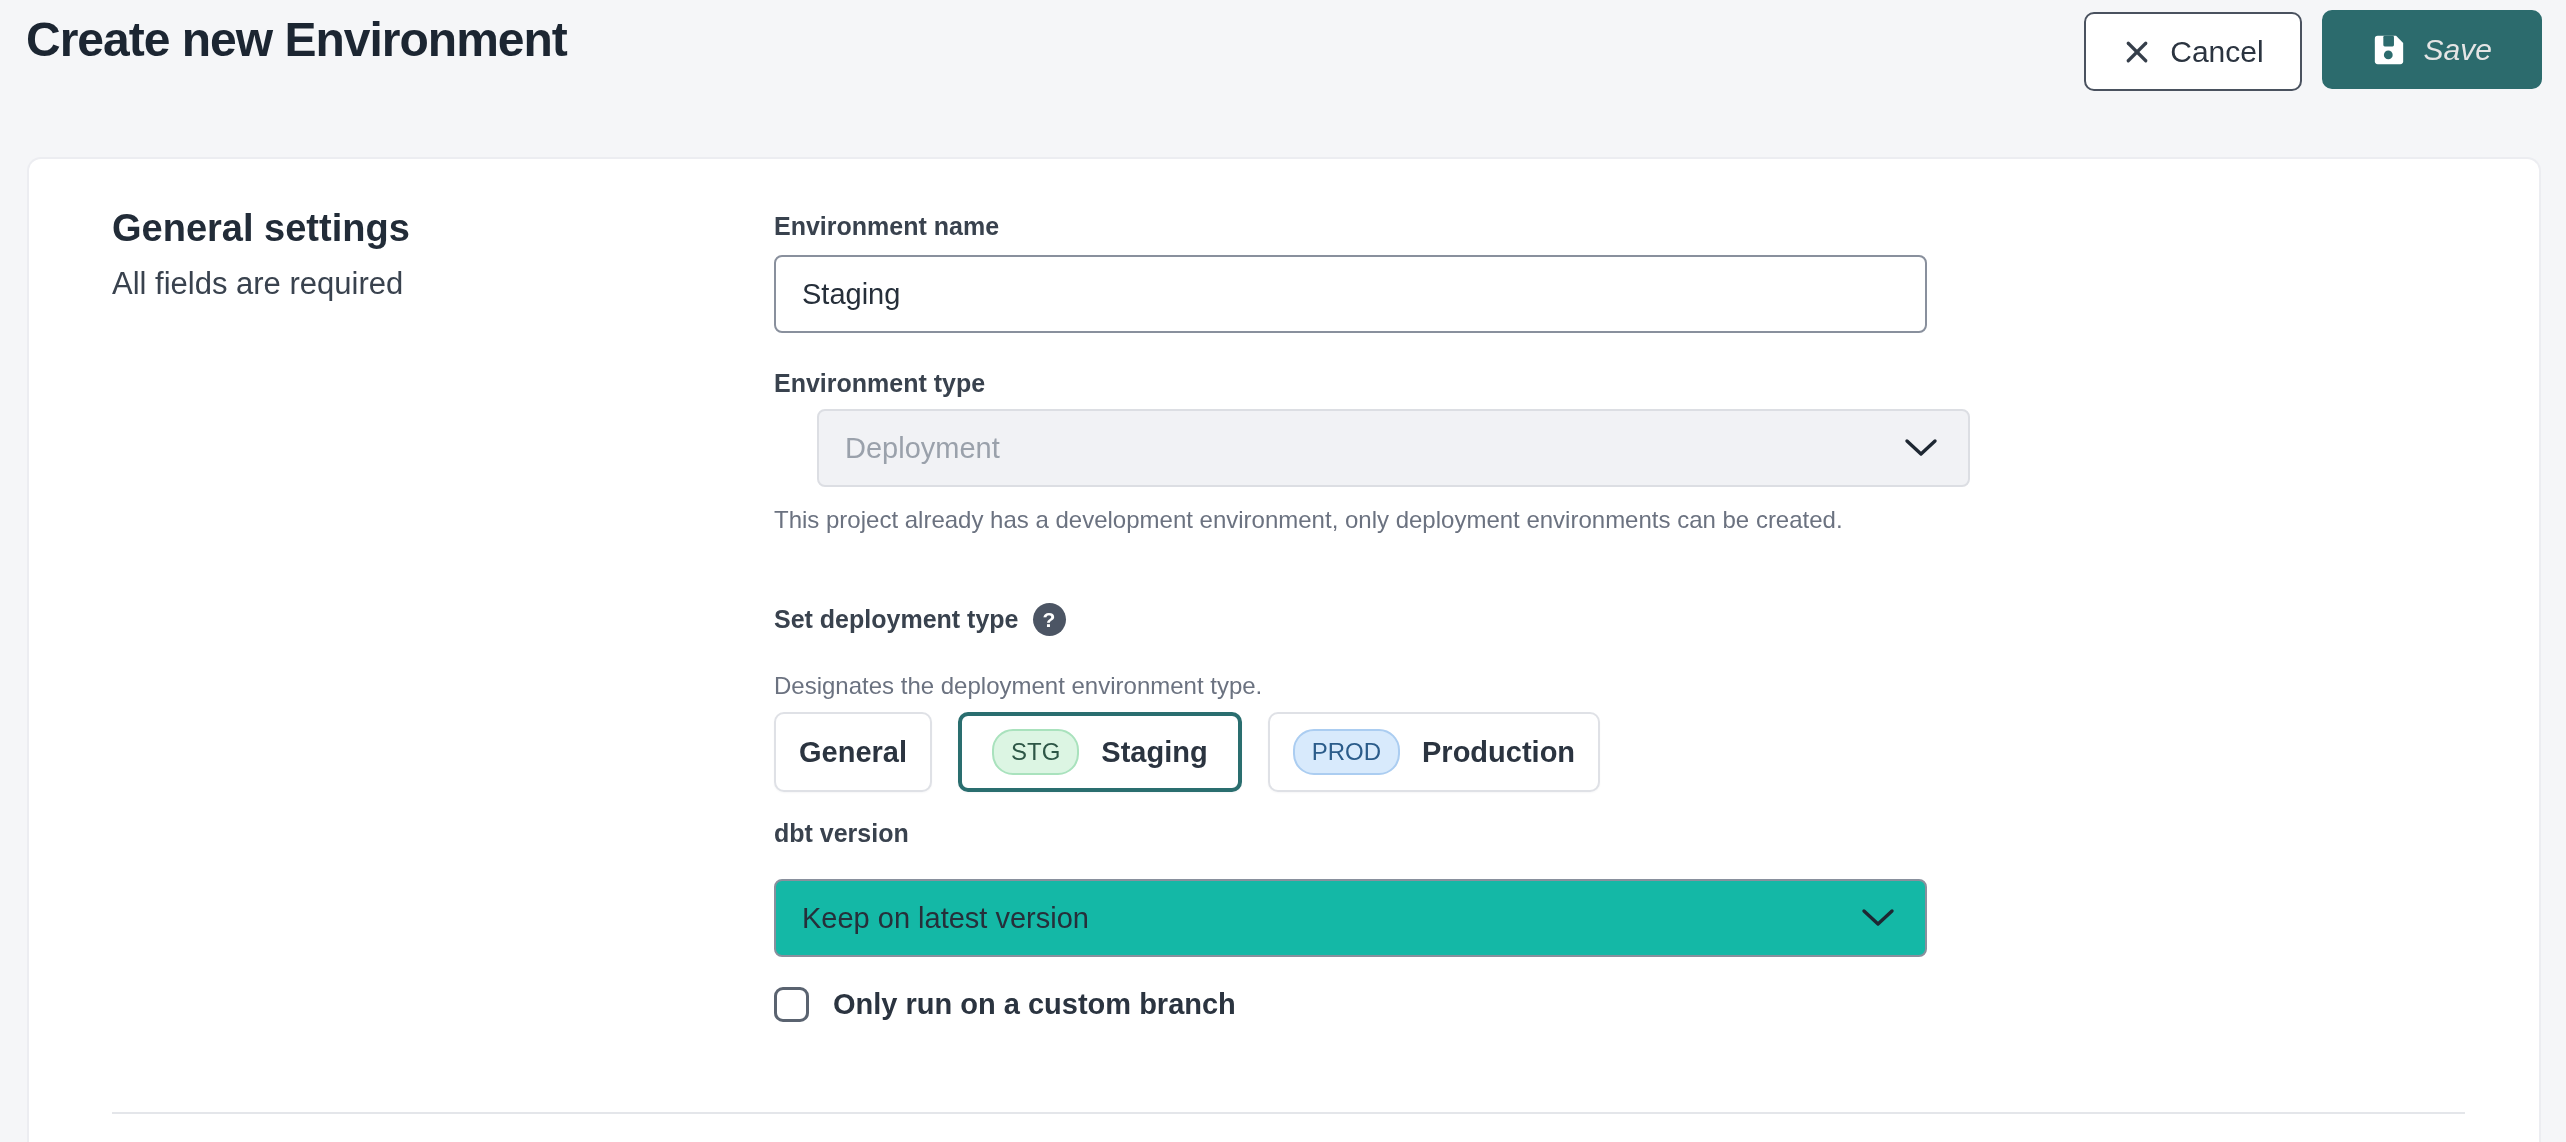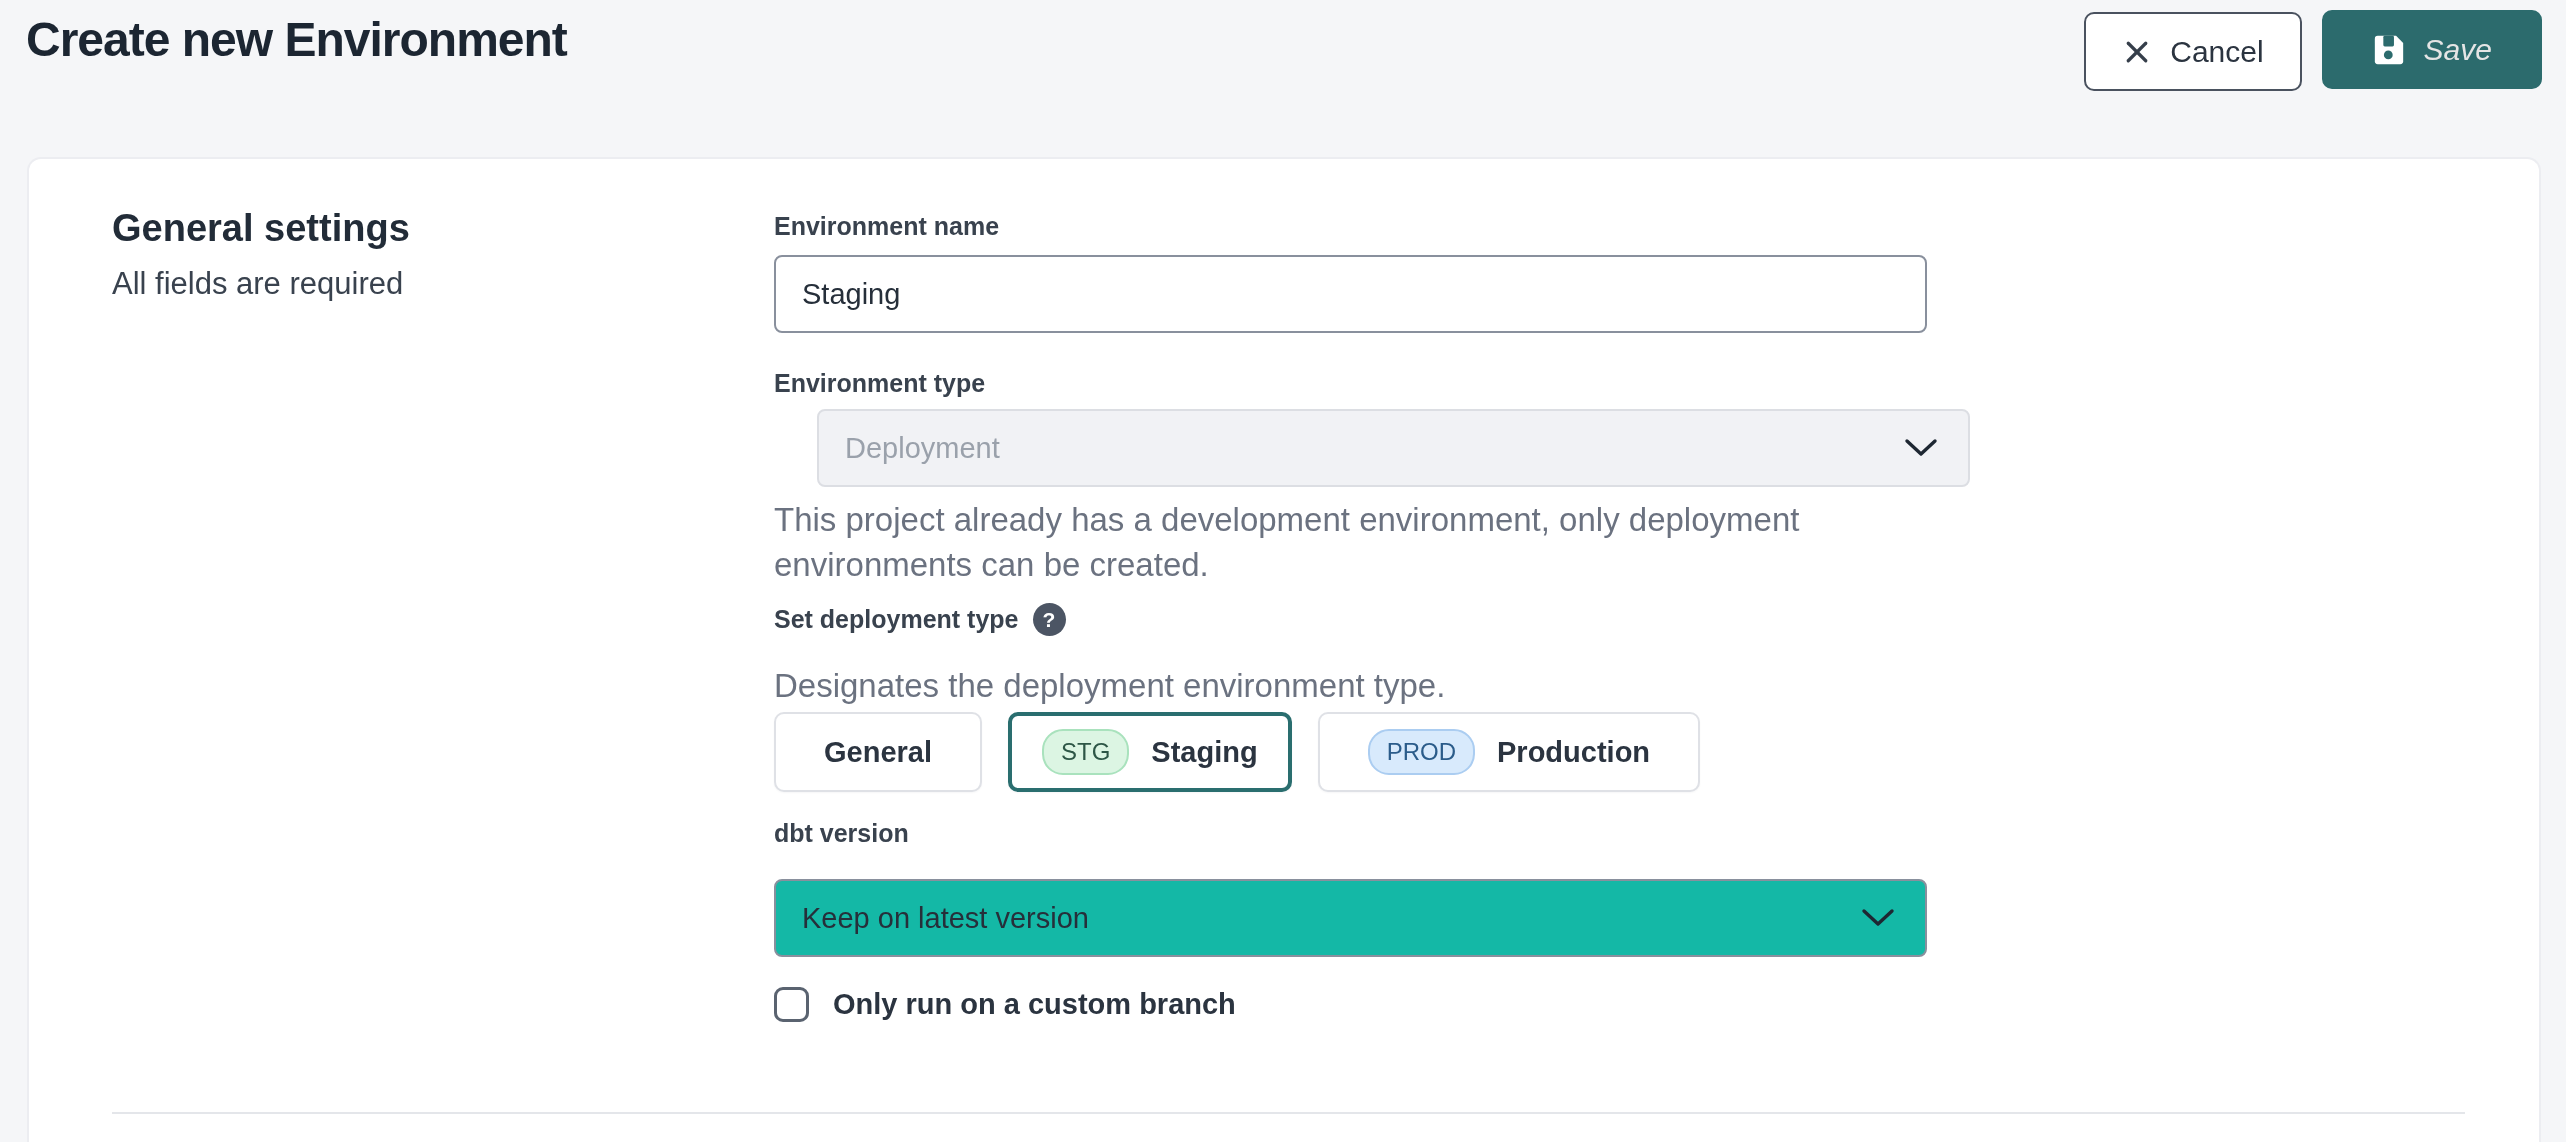--- a/index.html
+++ b/index.html
@@ -79,37 +79,37 @@
   .select-box .chevron { margin-left: auto; display: flex; }
   .select-disabled {
     background: #f1f2f5; border: 2px solid #dcdee3; color: #9aa1ab;
   }
   .select-enabled {
     background: #14b8a6; border: 2px solid #89909d; color: #262f3a;
   }
 
   .helper-text {
     position: absolute; left: 0; width: 1120px;
-    font-size: 33px; line-height: 45px; color: #6b7280;
+    font-size: 24px; line-height: 45px; color: #6b7280;
   }
 
   .help-icon {
     width: 33px; height: 33px; border-radius: 50%;
     background: #4c5564; color: #ffffff;
     font-size: 21px; font-weight: 700;
     display: inline-flex; align-items: center; justify-content: center;
     cursor: pointer;
   }
 
   .seg-row { position: absolute; left: 0; display: flex; gap: 26px; }
   .seg-btn {
     height: 80px; border-radius: 10px;
     border: 2px solid #dfe1e6; background: #ffffff;
     display: inline-flex; align-items: center; justify-content: center;
-    gap: 22px; padding: 0 48px;
+    gap: 22px; padding: 0 23px;
     font-size: 29px; font-weight: 700; color: #2b3440;
     cursor: pointer;
     box-shadow: 0 1px 2px rgba(16,24,40,.04);
   }
   .seg-btn.selected { border: 4px solid #2a6e6f; padding: 0 30px; }
   .badge {
     border-radius: 21px; padding: 7px 17px;
     font-size: 24px; font-weight: 400;
   }
   .badge-stg { background: #dcf5e3; border: 2px solid #a9e2bd; color: #2d5646; }

